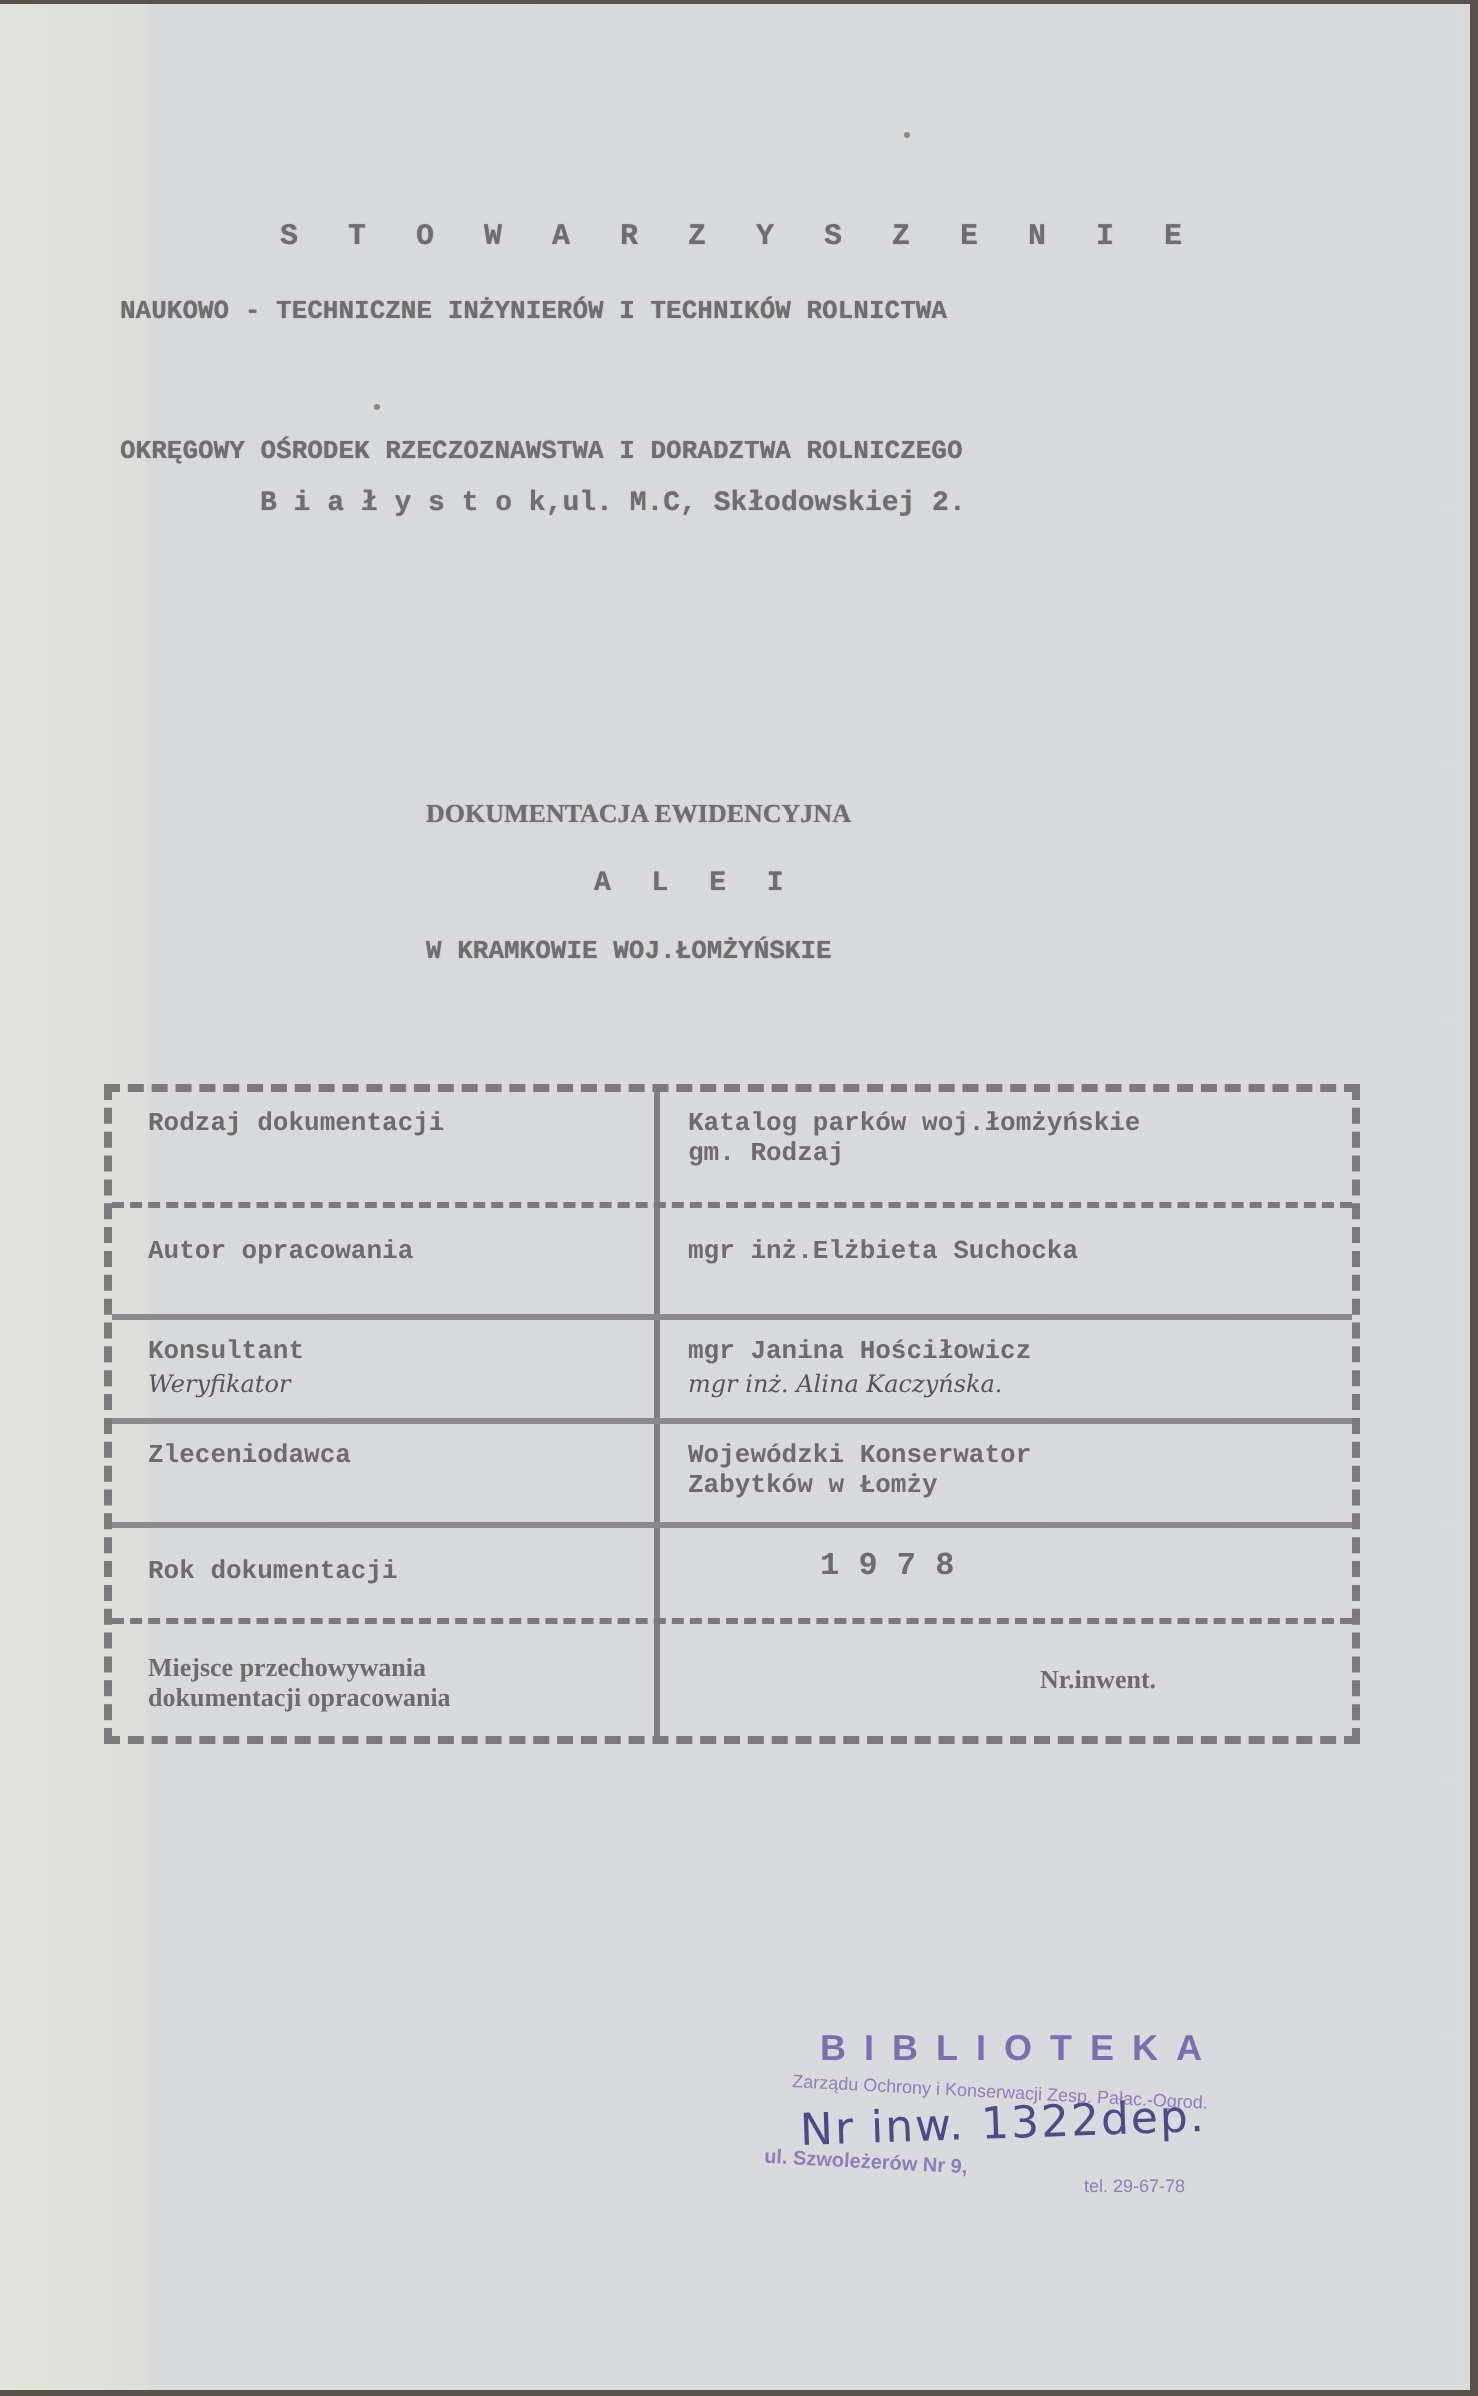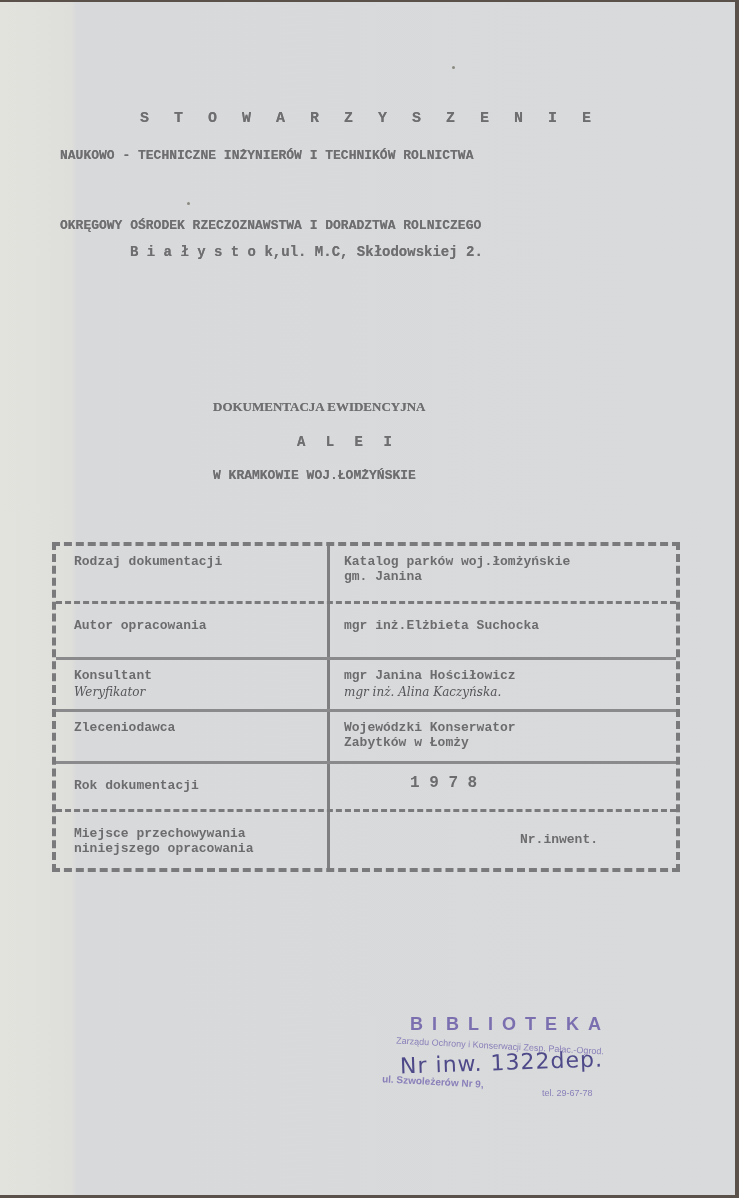--- a/index.html
+++ b/index.html
@@ -28,21 +28,21 @@
 
   .tbl {
     position: absolute; left: 52px; top: 540px; width: 628px; height: 330px;
     border: 4px dashed #7a7a7c; box-sizing: border-box;
   }
   .row {
     position: absolute; left: 0; width: 100%; display: flex;
     border-bottom: 3px dashed #7a7a7c; box-sizing: border-box;
   }
   .row.solid { border-bottom: 3px solid #8a8a8c; }
-  .row.last { border-bottom: none; }
+  .row.last { border-bottom: none; font-family: Liberation Serif, serif; }
   .cell-l {
     width: 274px; border-right: 3px solid #7f7f81; box-sizing: border-box;
     padding: 8px 0 0 18px; font-size: 13px; font-weight: bold; color: #6c6c6e; line-height: 15px;
   }
   .cell-r {
     flex: 1; padding: 8px 0 0 14px; font-size: 13px; font-weight: bold; color: #6c6c6e; line-height: 15px;
     position: relative;
   }
   .hand {
     font-family: "DejaVu Serif", serif; font-style: italic; font-weight: normal;
@@ -70,21 +70,21 @@
 
   <div class="type t5">DOKUMENTACJA EWIDENCYJNA</div>
   <div class="type t6">A L E I</div>
   <div class="type t7">W KRAMKOWIE WOJ.ŁOMŻYŃSKIE</div>
 
   <div class="tbl">
     <div class="row" style="top:0;height:58px;">
       <div class="cell-l">Rodzaj dokumentacji</div>
       <div class="cell-r">
         <div>Katalog parków woj.łomżyńskie</div>
-        <div>gm. Janina</div>
+        <div>gm. Rodzaj</div>
       </div>
     </div>
     <div class="row solid" style="top:114px;height:52px;">
       <div class="cell-l">
         <div>Konsultant</div>
         <span class="hand">Weryfikator</span>
       </div>
       <div class="cell-r">
         <div>mgr Janina Hościłowicz</div>
         <span class="hand">mgr inż. Alina Kaczyńska.</span>
@@ -101,21 +101,21 @@
         <div>Zabytków w Łomży</div>
       </div>
     </div>
     <div class="row" style="top:218px;height:48px;">
       <div class="cell-l" style="padding-top:14px">Rok dokumentacji</div>
       <div class="cell-r" style="padding:12px 0 0 80px;font-size:16px;">1 9 7 8</div>
     </div>
     <div class="row last" style="top:266px;height:56px;">
       <div class="cell-l" style="padding-top:14px">
         <div>Miejsce przechowywania</div>
-        <div>niniejszego opracowania</div>
+        <div>dokumentacji opracowania</div>
       </div>
       <div class="cell-r" style="padding:20px 0 0 190px;">Nr.inwent.</div>
     </div>
   </div>
 
   <div class="stamp">
     <div class="s1">BIBLIOTEKA</div>
     <div class="s2">Zarządu Ochrony i Konserwacji Zesp. Pałac.-Ogrod.</div>
     <div class="hw">Nr inw. 1322dep.</div>
     <div class="s3">ul. Szwoleżerów Nr 9,</div>

